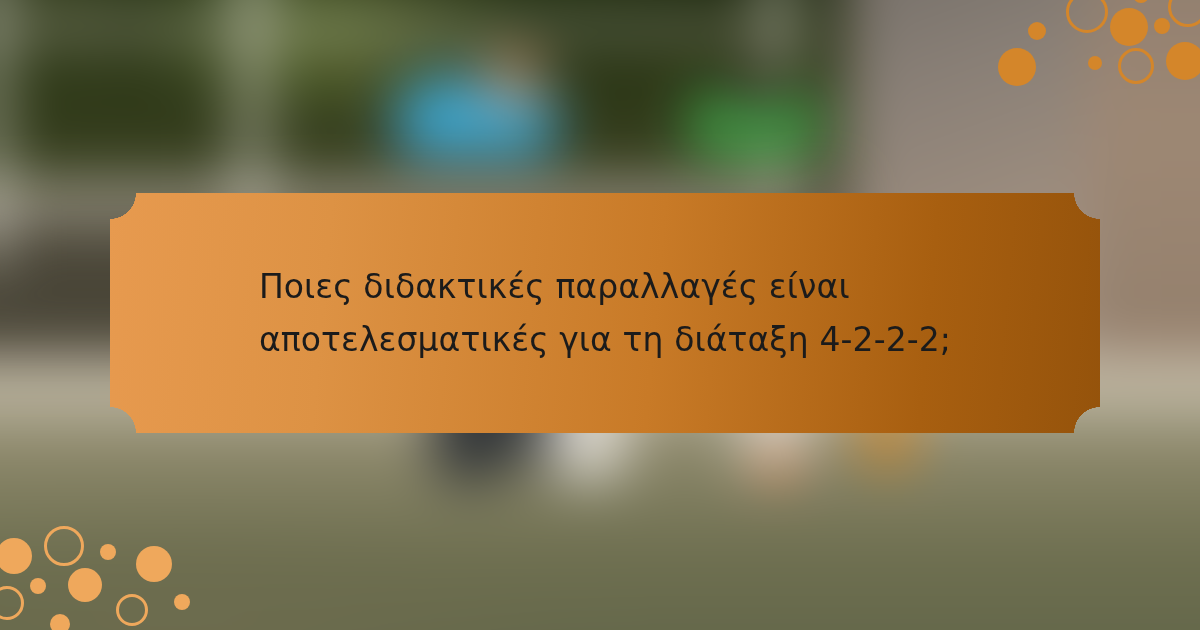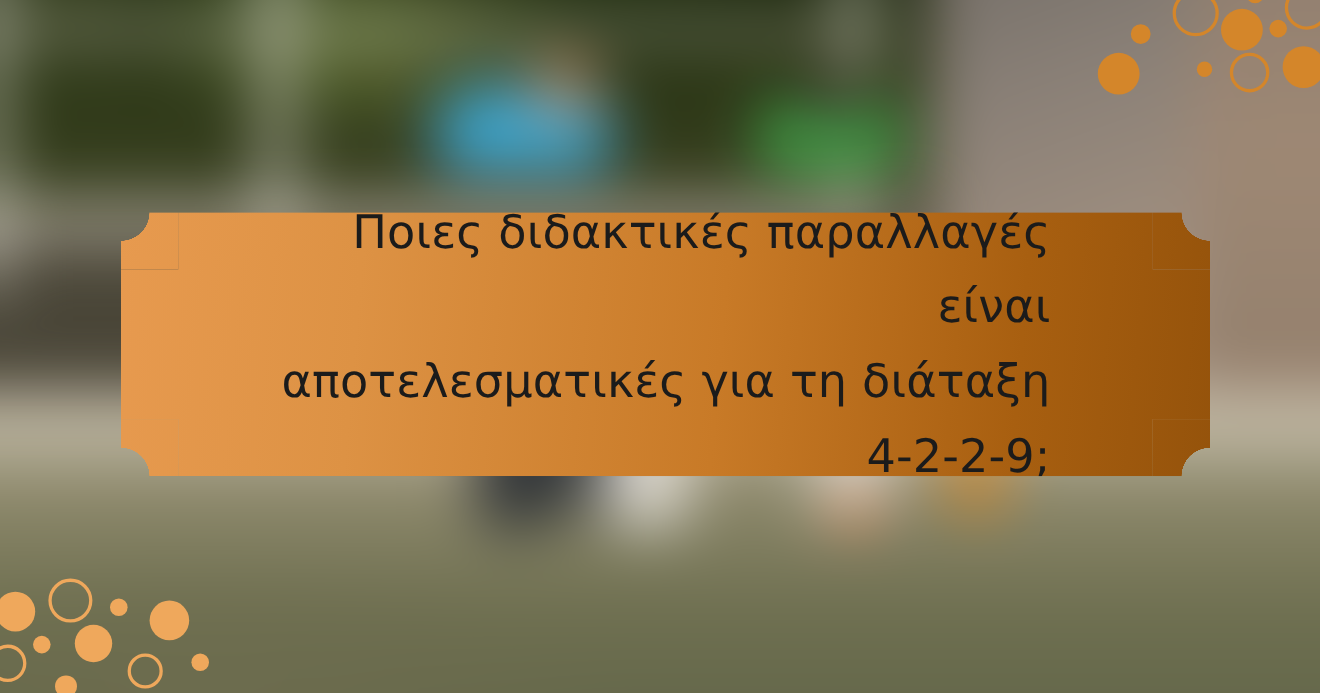--- a/index.html
+++ b/index.html
@@ -137,24 +137,24 @@
       radial-gradient(circle 26px at 100% 0,     rgba(0,0,0,0) 99%, #000 100%) right top / 52px 52px no-repeat,
       radial-gradient(circle 26px at 0 100%,     rgba(0,0,0,0) 99%, #000 100%) left bottom / 52px 52px no-repeat,
       radial-gradient(circle 26px at 100% 100%,  rgba(0,0,0,0) 99%, #000 100%) right bottom / 52px 52px no-repeat,
       linear-gradient(#000,#000) 52px 0 / calc(100% - 104px) 100% no-repeat,
       linear-gradient(#000,#000) 0 52px / 100% calc(100% - 104px) no-repeat;
   }
 
   .card-text {
     color: #1b1b1b;
     font-family: "DejaVu Sans", sans-serif;
-    font-size: 42px;
+    font-size: 33px;
     font-weight: 400;
     line-height: 1.62;
-    text-align: right;
+    text-align: left;
     max-width: 700px;
     letter-spacing: 0.1px;
   }
 </style>
 </head>
 <body>
 
 <div class="stage">
 
   <div class="bg-photo">
@@ -204,17 +204,17 @@
       <div class="bubble solid" style="left: 112px; top: 28px; width: 16px; height: 16px;"></div>
       <div class="bubble ring" style="left: 128px; top: 78px; width: 32px; height: 32px;"></div>
       <div class="bubble solid" style="left: 148px; top: 30px; width: 36px; height: 36px;"></div>
       <div class="bubble solid" style="left: 186px; top: 78px; width: 16px; height: 16px;"></div>
     </div>
 
   <div class="card">
     <div class="card-text">
       <span>Ποιες διδακτικές παραλλαγές είναι</span>
       <br>
-      <span>αποτελεσματικές για τη διάταξη 4-2-2-9;</span>
+      <span>αποτελεσματικές για τη διάταξη 4-2-2-2;</span>
     </div>
   </div>
 
 </div>
 
 </body></html>

